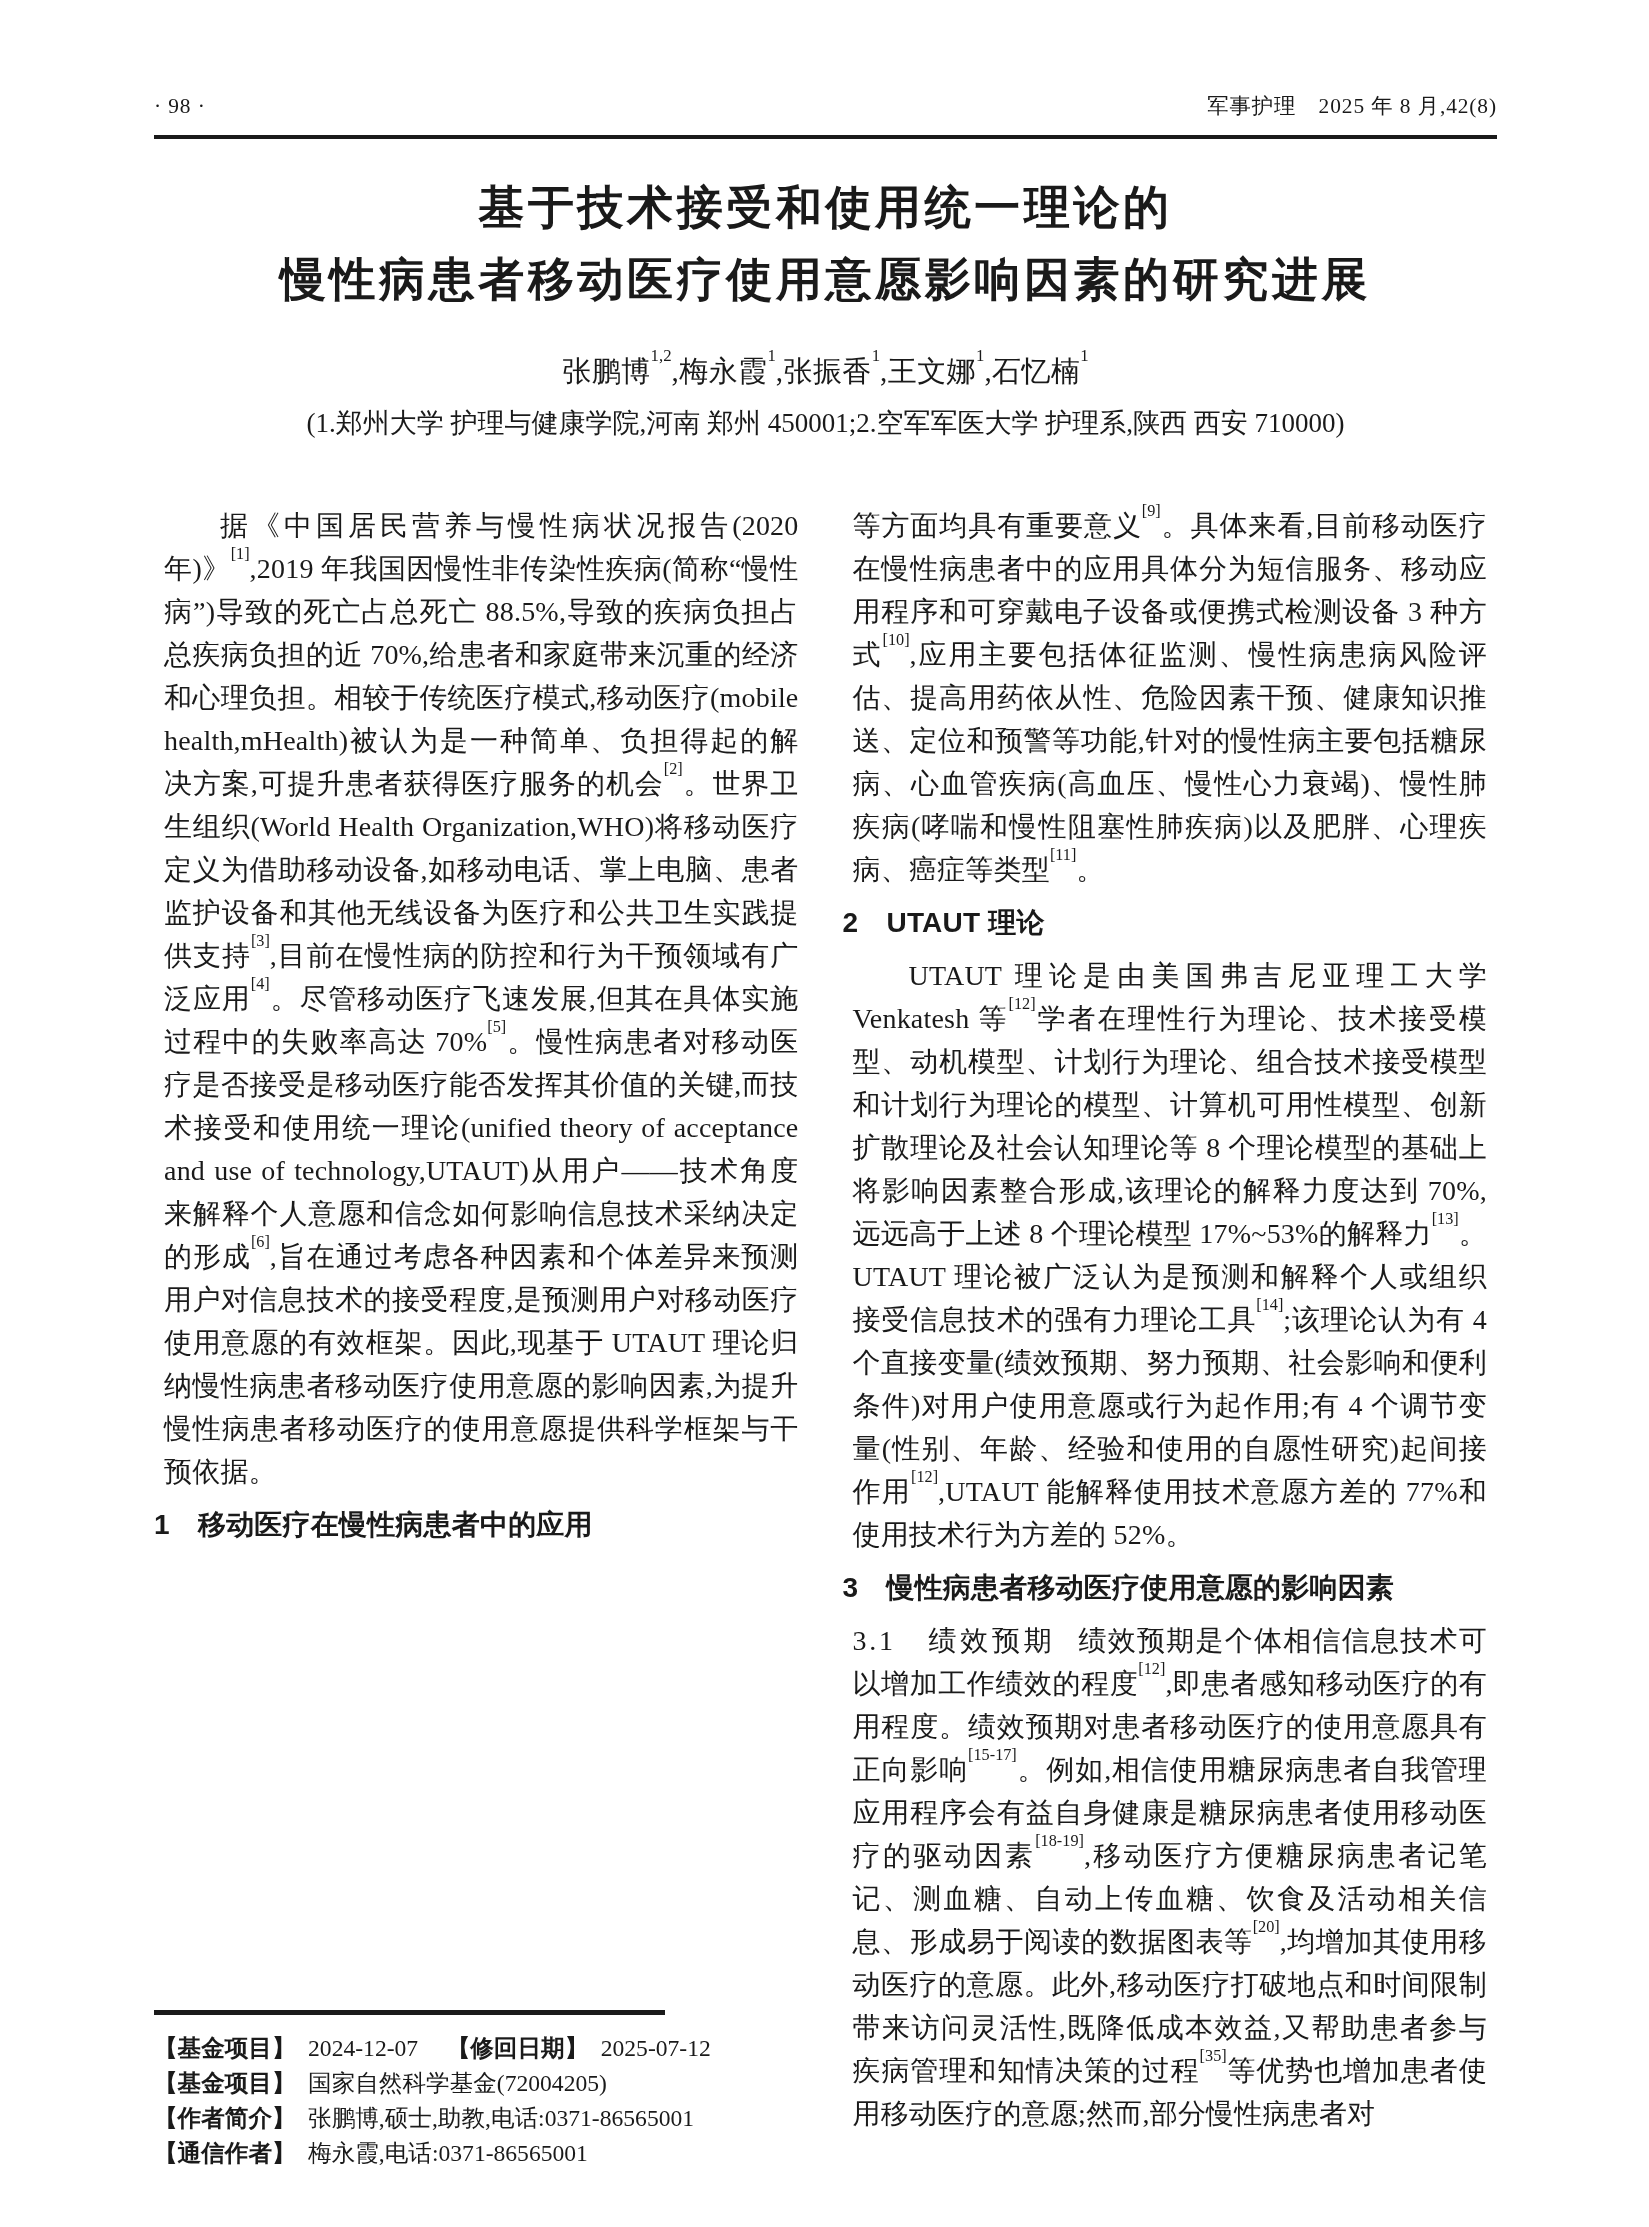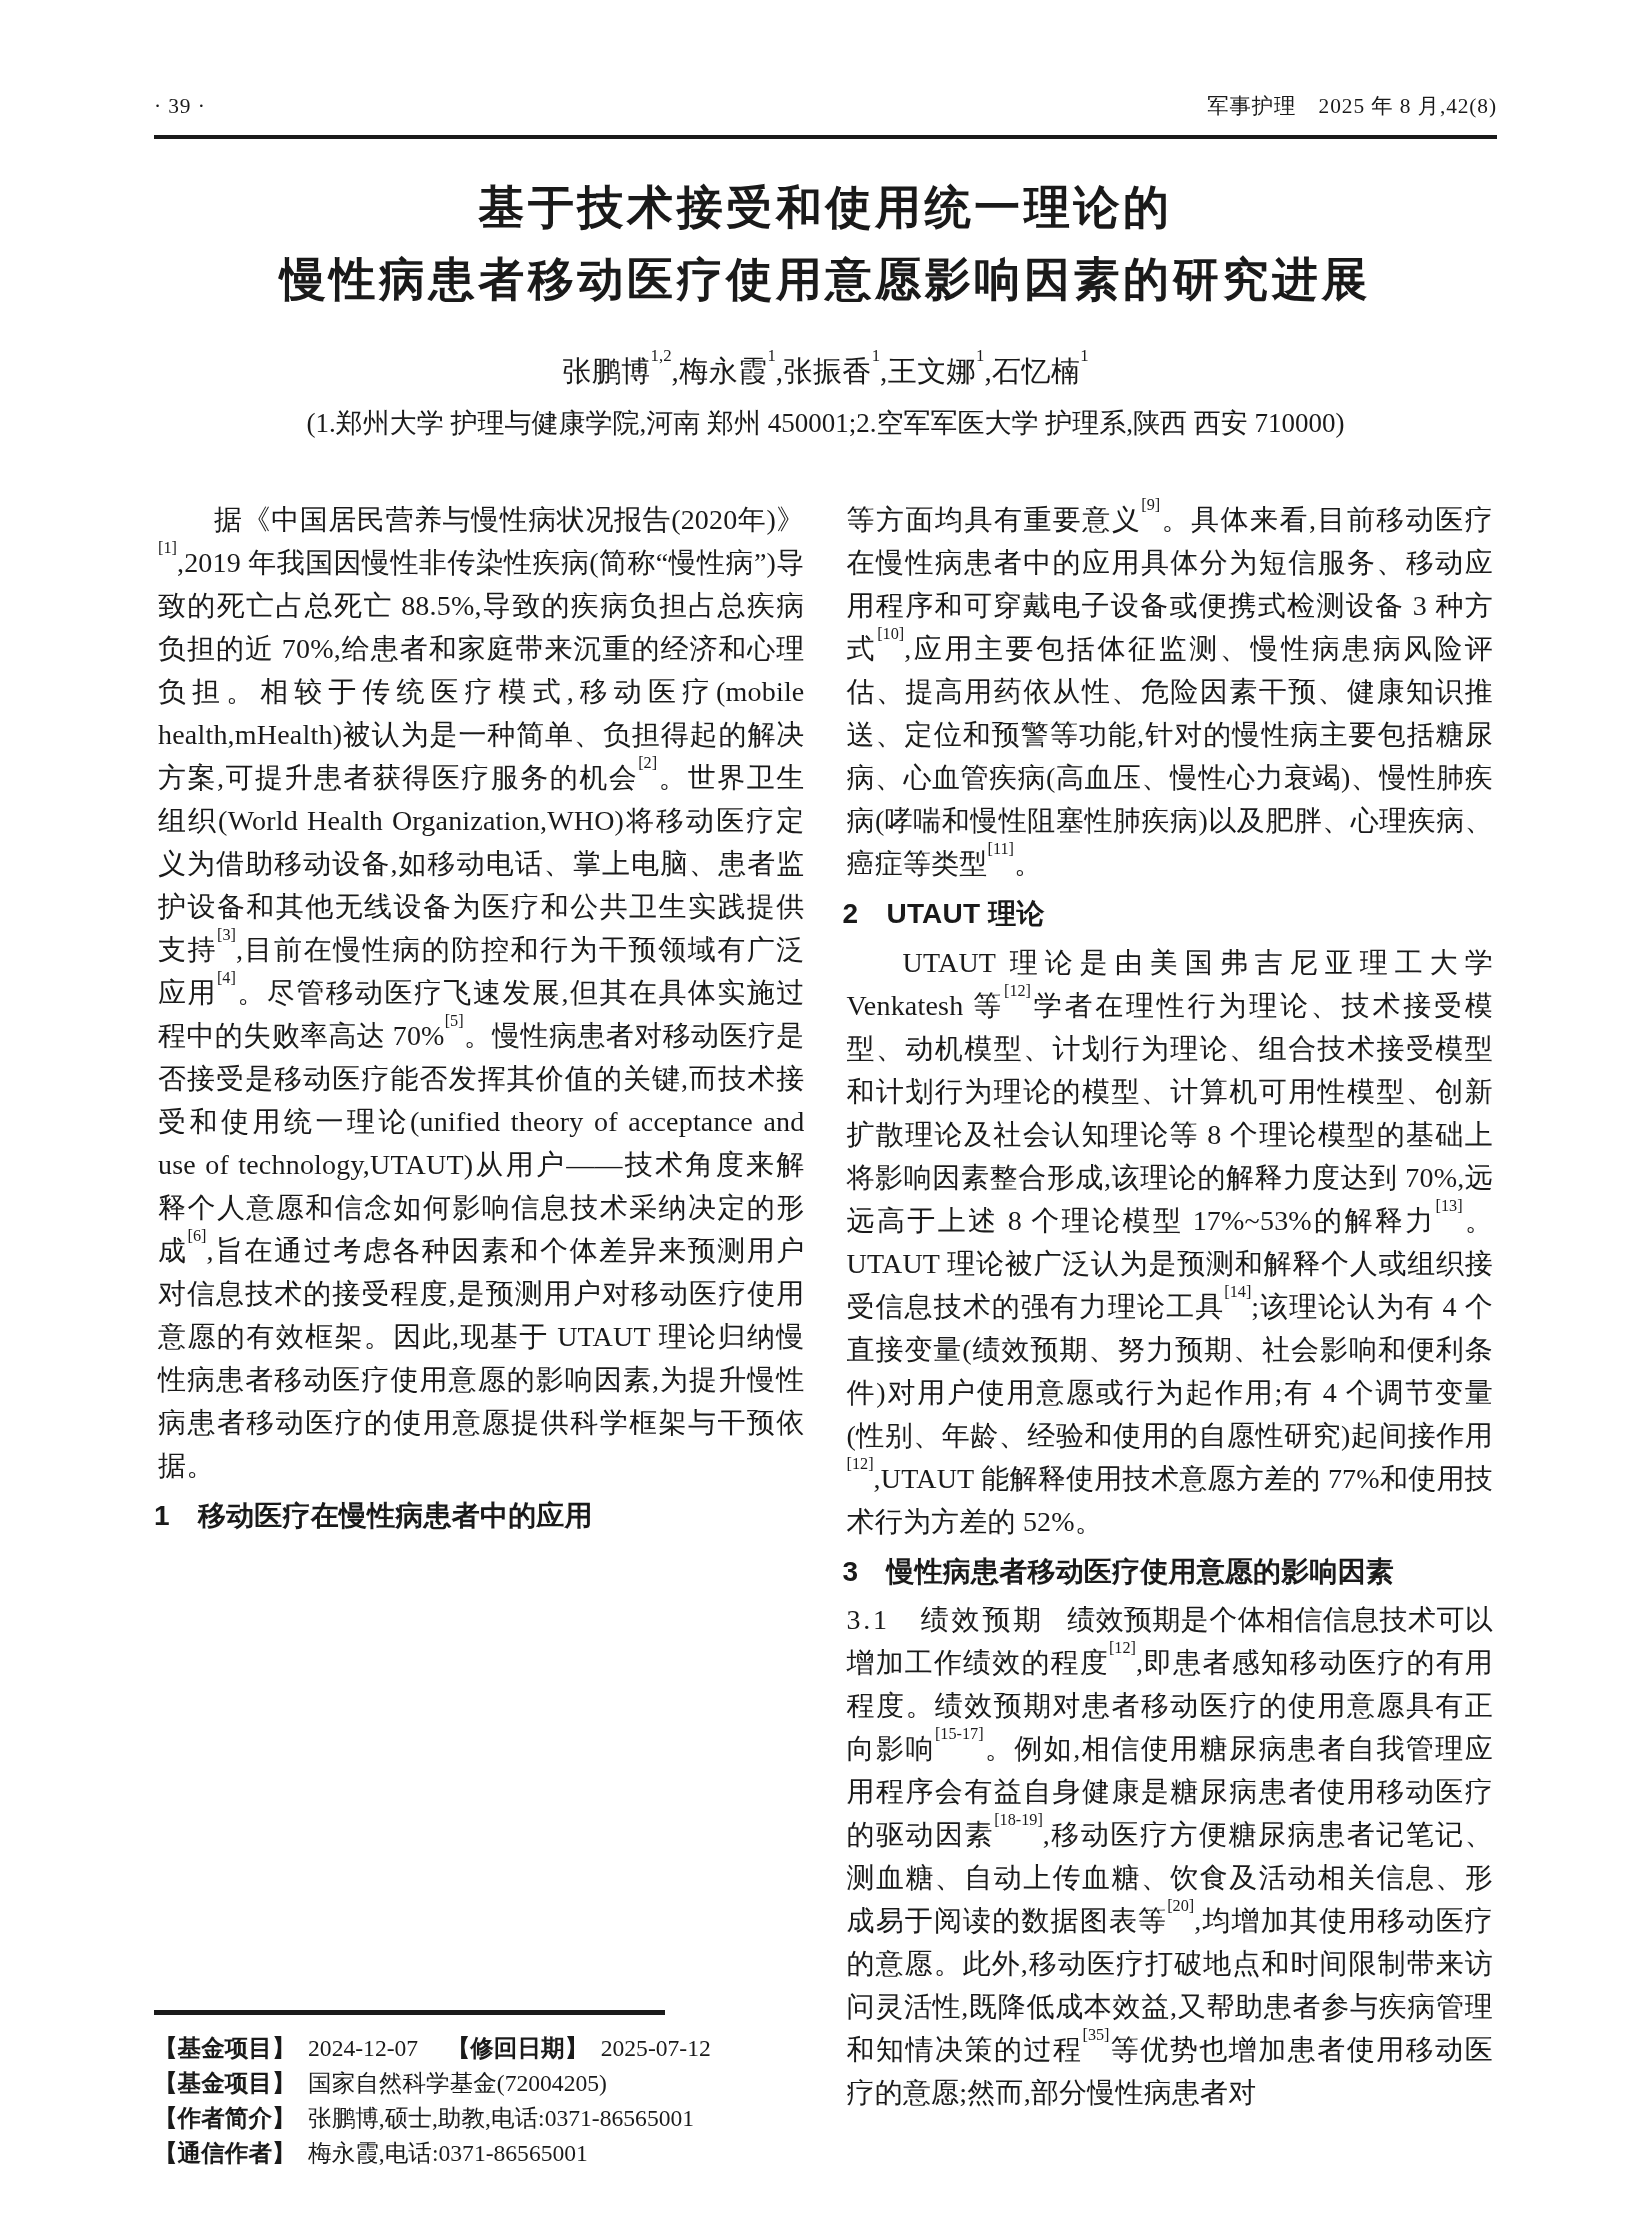--- a/index.html
+++ b/index.html
@@ -56,21 +56,21 @@
     display:flex;
     gap:34px;
   }
   .col{
     width:655px;
     font-size:28px;
     line-height:43px;
     text-align:justify;
     letter-spacing:0.2px;
   }
-  .col p{margin:4px;}
+  .col p{margin:10px;}
   .indent{text-indent:2em;}
   sup{
     font-size:58%;
     line-height:0;
     position:relative;
     top:-0.55em;
     letter-spacing:0;
   }
   .section-heading{
     font-family:"Liberation Sans","DejaVu Sans",sans-serif;
@@ -107,21 +107,21 @@
   .fn-value{margin-left:12.5px;}
   .fn-label2{margin-left:28.5px;}
 </style>
 </head>
 <body>
 
 <div class="page">
   <div class="content">
 
     <div class="running-head">
-      <span>· 39 ·</span>
+      <span>· 98 ·</span>
       <span>军事护理　2025 年 8 月,42(8)</span>
     </div>
 
     <div class="top-rule"></div>
 
     <div class="title title-line1">基于技术接受和使用统一理论的</div>
     <div class="title title-line2">慢性病患者移动医疗使用意愿影响因素的研究进展</div>
 
     <div class="authors">张鹏博<sup>1,2</sup>,梅永霞<sup>1</sup>,张振香<sup>1</sup>,王文娜<sup>1</sup>,石忆楠<sup>1</sup></div>
     <div class="affiliation">(1.郑州大学 护理与健康学院,河南 郑州 450001;2.空军军医大学 护理系,陕西 西安 710000)</div>

